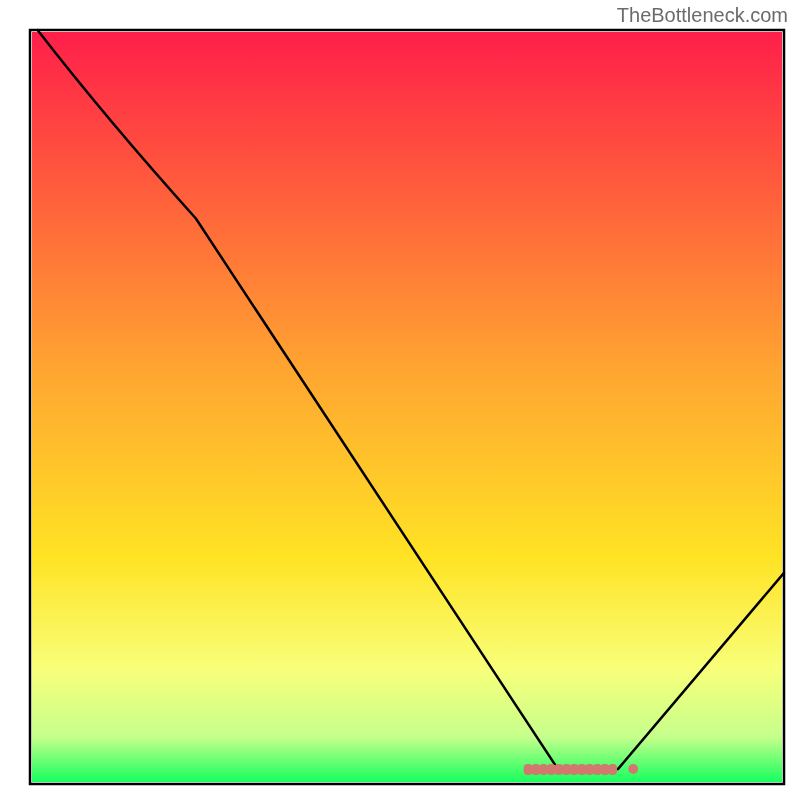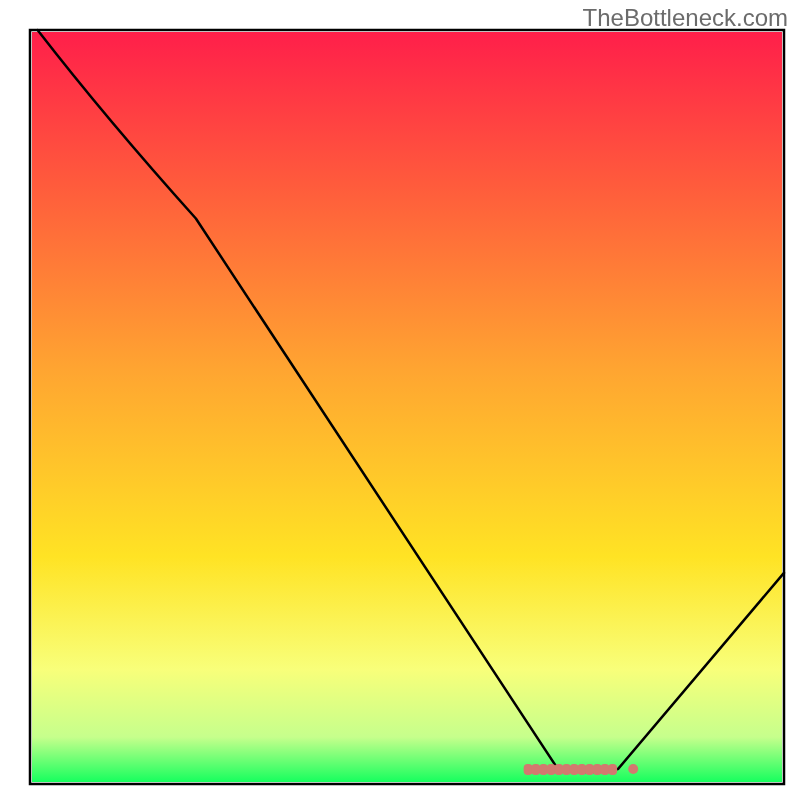--- a/index.html
+++ b/index.html
@@ -12,21 +12,21 @@
   }
   .container {
     position: relative;
     width: 800px;
     height: 800px;
   }
   .watermark {
     position: absolute;
     top: 4px;
     right: 12px;
-    font-size: 24px;
+    font-size: 20px;
     font-weight: 500;
     color: #6b6b6b;
     letter-spacing: 0px;
     margin-left: 8px;
   }
   svg {
     display: block;
   }
 </style>
 </head>

